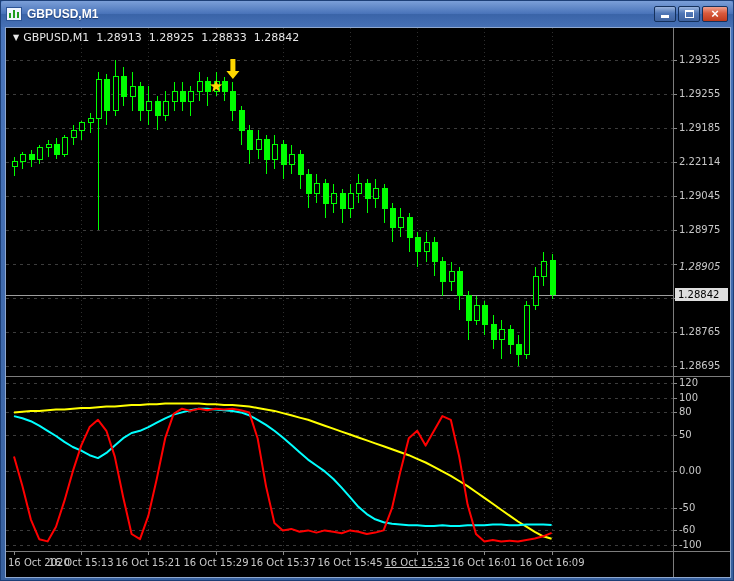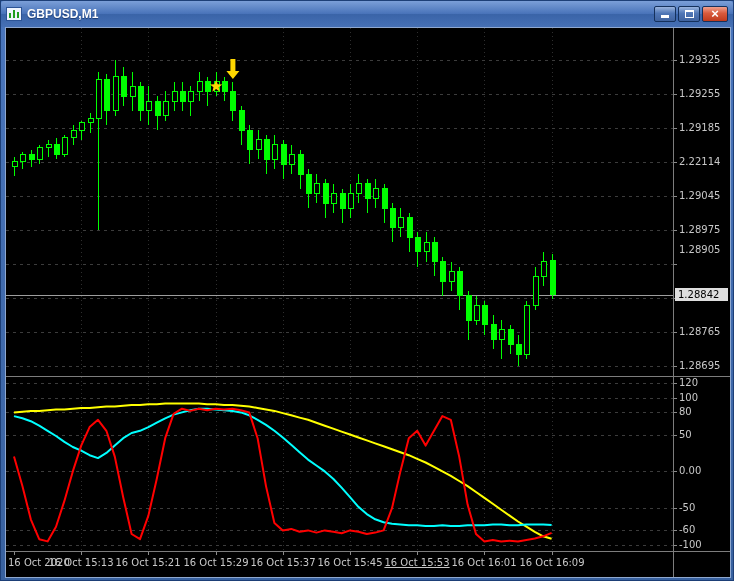--- a/index.html
+++ b/index.html
@@ -257,36 +257,39 @@
         <line x1="0" y1="168.5" x2="667" y2="168.5" stroke="#3C3C3C" stroke-dasharray="3,4"></line>
         <polyline points="8.0,35.4 16.4,34.7 24.8,33.9 33.2,33.9 41.6,33.2 50.0,32.4 58.4,32.4 66.8,31.7 75.2,31.0 83.6,31.0 92.0,30.2 100.4,29.5 108.8,29.5 117.2,28.8 125.6,28.0 134.0,28.0 142.4,27.3 150.8,27.3 159.2,26.5 167.6,26.5 176.0,26.5 184.4,26.5 192.8,26.5 201.2,27.3 209.6,27.3 218.0,28.0 226.4,28.0 234.8,28.8 243.2,29.5 251.6,31.0 260.0,32.4 268.4,33.9 276.8,36.1 285.2,38.3 293.6,40.6 302.0,42.8 310.4,45.7 318.8,48.7 327.2,51.6 335.6,54.6 344.0,57.5 352.4,60.5 360.8,63.4 369.2,66.4 377.6,69.3 386.0,72.3 394.4,75.2 402.8,78.2 411.2,81.8 419.6,85.5 428.0,89.9 436.4,94.4 444.8,98.8 453.2,104.0 461.6,109.1 470.0,115.0 478.4,120.9 486.8,126.8 495.2,132.7 503.6,138.6 512.0,144.5 520.4,149.7 528.8,154.8 537.2,159.3 545.6,161.8" fill="none" stroke="#FFFF00" stroke-width="2" stroke-linejoin="round"></polyline>
         <polyline points="8.0,39.1 16.4,41.3 24.8,44.2 33.2,48.7 41.6,53.8 50.0,59.0 58.4,64.9 66.8,70.0 75.2,73.7 83.6,78.2 92.0,81.1 100.4,75.9 108.8,68.6 117.2,61.2 125.6,56.0 134.0,53.8 142.4,50.1 150.8,45.7 159.2,41.3 167.6,37.6 176.0,35.4 184.4,33.2 192.8,31.7 201.2,31.7 209.6,32.4 218.0,33.2 226.4,33.9 234.8,35.4 243.2,38.3 251.6,42.8 260.0,47.9 268.4,53.8 276.8,60.5 285.2,67.8 293.6,75.2 302.0,82.6 310.4,88.5 318.8,94.4 327.2,101.7 335.6,110.6 344.0,120.2 352.4,129.8 360.8,137.1 369.2,142.3 377.6,145.2 386.0,146.7 394.4,147.5 402.8,148.2 411.2,148.2 419.6,148.9 428.0,148.9 436.4,148.2 444.8,148.9 453.2,148.9 461.6,148.2 470.0,148.2 478.4,148.2 486.8,147.5 495.2,147.5 503.6,148.2 512.0,148.2 520.4,147.5 528.8,147.5 537.2,147.5 545.6,148.0" fill="none" stroke="#00FFFF" stroke-width="2" stroke-linejoin="round"></polyline>
         <polyline points="8.0,79.6 16.4,109.1 24.8,142.3 33.2,162.2 41.6,164.4 50.0,149.7 58.4,123.9 66.8,94.4 75.2,68.6 83.6,50.1 92.0,42.8 100.4,53.8 108.8,79.6 117.2,120.2 125.6,157.0 134.0,162.2 142.4,138.6 150.8,101.7 159.2,61.2 167.6,36.9 176.0,31.7 184.4,33.9 192.8,31.7 201.2,33.2 209.6,31.7 218.0,32.4 226.4,31.7 234.8,33.2 243.2,35.4 251.6,61.2 260.0,109.1 268.4,146.0 276.8,153.4 285.2,151.9 293.6,154.8 302.0,153.4 310.4,155.6 318.8,153.4 327.2,154.8 335.6,156.3 344.0,153.4 352.4,154.8 360.8,157.0 369.2,155.6 377.6,153.4 386.0,131.2 394.4,94.4 402.8,61.2 411.2,53.8 419.6,68.6 428.0,53.8 436.4,39.1 444.8,42.8 453.2,79.6 461.6,127.6 470.0,157.0 478.4,164.4 486.8,162.9 495.2,164.4 503.6,163.7 512.0,164.4 520.4,162.9 528.8,161.5 537.2,159.3 545.6,155.8" fill="none" stroke="#FF0000" stroke-width="2" stroke-linejoin="round"></polyline>
       </svg>
 
     <div class="hsep" style="top:348px"></div>
     <div class="hsep" style="top:523px"></div>
     <div class="vsep"></div>
 
+    <div id="ohlc">
+      <span class="tri">▼</span><span>GBPUSD,M1</span><span>1.28913</span><span>1.28925</span><span>1.28833</span><span>1.28842</span>
+    </div>
 
 
     <div id="price-axis">
         <div class="axis-label" style="top: 26px;">1.29325</div>
         <div class="price-tick" style="top: 32px;"></div>
         <div class="axis-label" style="top: 60px;">1.29255</div>
         <div class="price-tick" style="top: 66px;"></div>
         <div class="axis-label" style="top: 94px;">1.29185</div>
         <div class="price-tick" style="top: 100px;"></div>
         <div class="axis-label" style="top: 128px;">2.22114</div>
         <div class="price-tick" style="top: 134px;"></div>
         <div class="axis-label" style="top: 162px;">1.29045</div>
         <div class="price-tick" style="top: 168px;"></div>
         <div class="axis-label" style="top: 196px;">1.28975</div>
         <div class="price-tick" style="top: 202px;"></div>
-        <div class="axis-label" style="top: 216px;">1.28905</div>
+        <div class="axis-label" style="top: 233px; font-style: italic;">1.28905</div>
         <div class="price-tick" style="top: 236px;"></div>
         <div class="axis-label" style="top: 264px;">1.28835</div>
         <div class="price-tick" style="top: 270px;"></div>
         <div class="axis-label" style="top: 298px;">1.28765</div>
         <div class="price-tick" style="top: 304px;"></div>
         <div class="axis-label" style="top: 332px;">1.28695</div>
         <div class="price-tick" style="top: 338px;"></div>
         <div class="axis-label" style="top: 349px;">120</div>
         <div class="price-tick" style="top: 355px;"></div>
         <div class="axis-label" style="top: 364px;">100</div>

